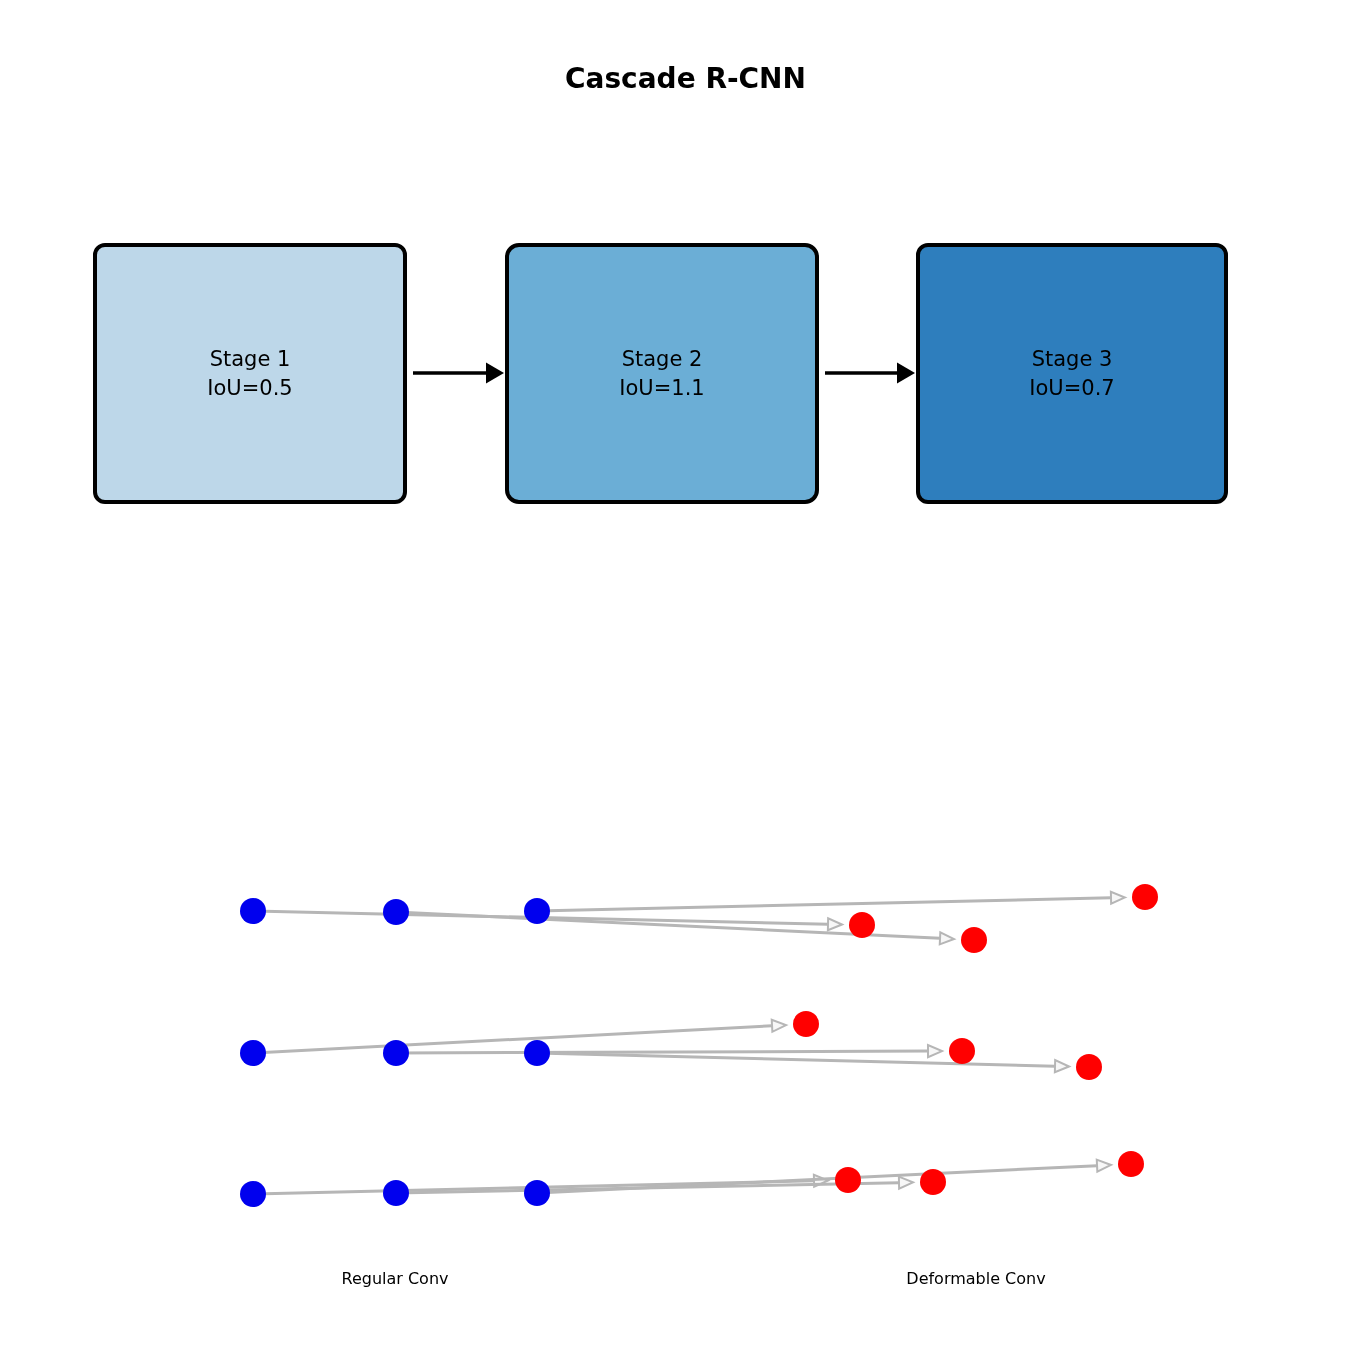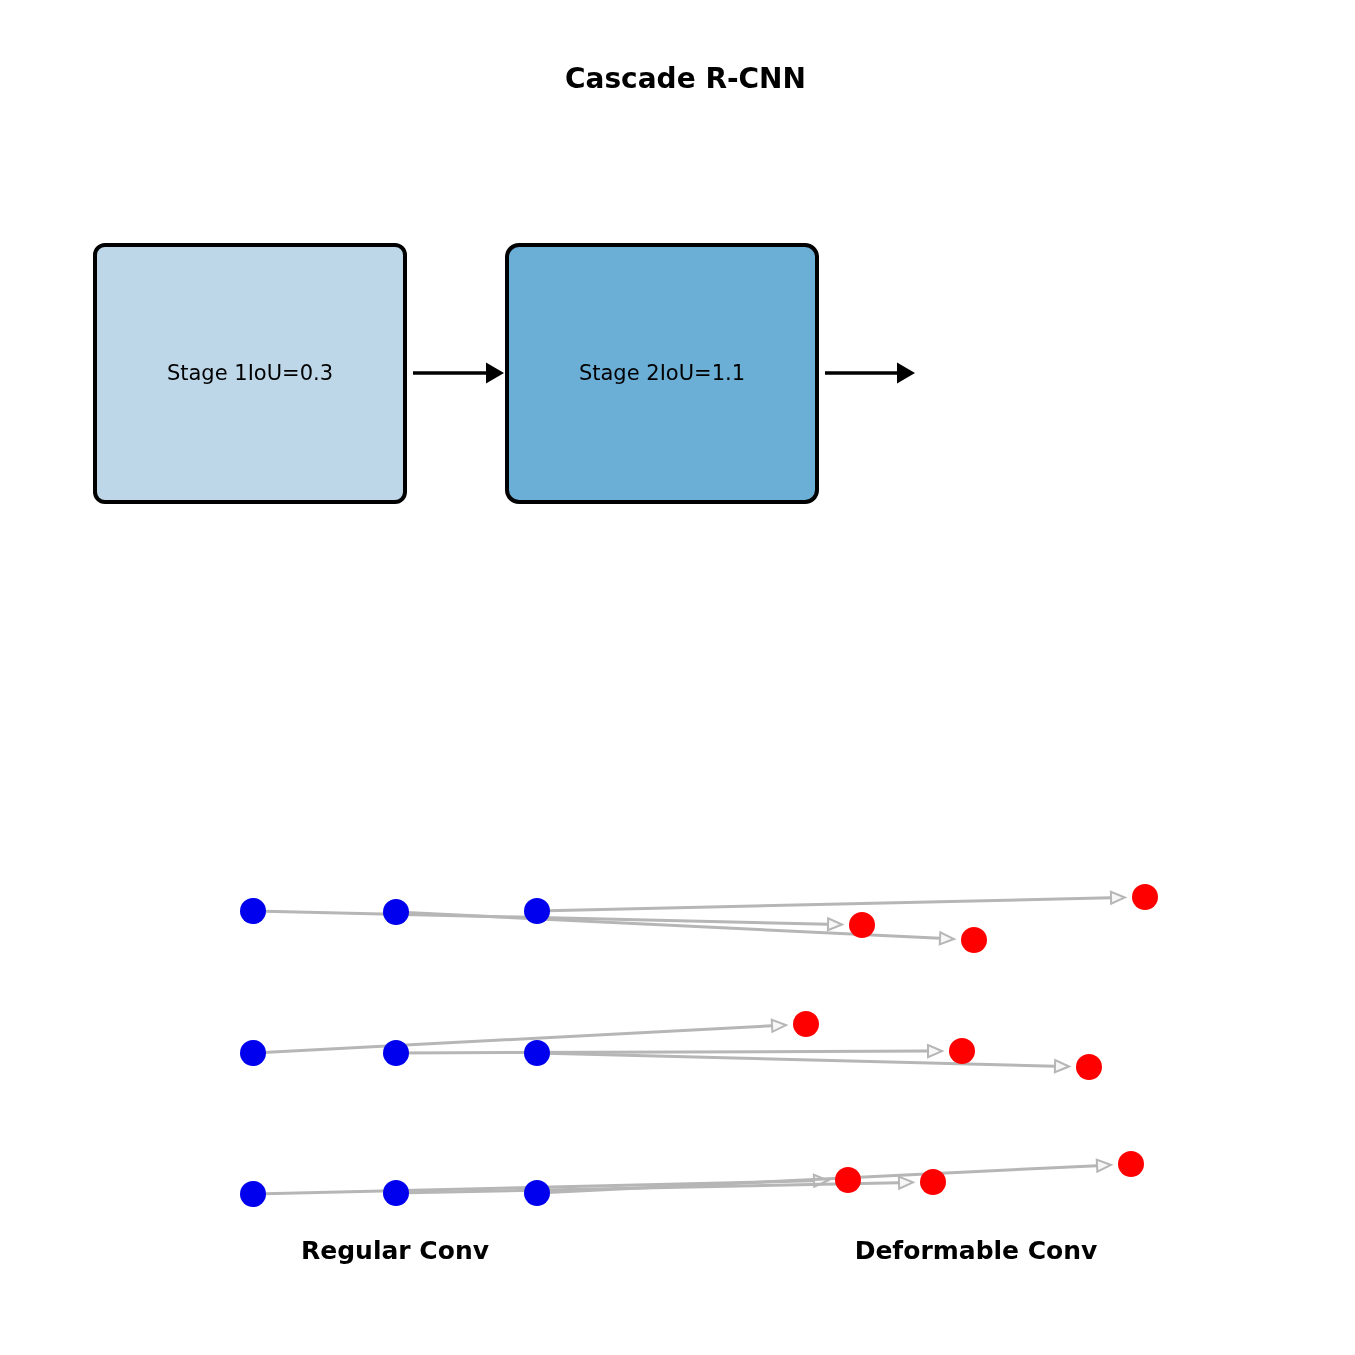--- a/index.html
+++ b/index.html
@@ -12,33 +12,33 @@
     overflow:hidden;
   }
   .title{
     position:absolute;top:64px;left:0;width:100%;
     text-align:center;font-size:28px;font-weight:bold;line-height:1.1;padding-left:8px;
   }
   .stage-box{
     position:absolute;top:243px;height:261px;
     border:4px solid #000;border-radius:12px;
     box-sizing:border-box;
-    display:flex;flex-direction:row;align-items:center;justify-content:center;
+    display:flex;flex-direction:column;align-items:center;justify-content:center;
   }
   .stage-box .line{font-size:21px;line-height:29px;text-align:center;}
   .box1{left:93px;width:314px;}
   .box2{left:505px;width:314px;}
   .box3{left:916px;width:312px;}
   .caption{
     position:absolute;top:587px;left:0;width:100%;
     text-align:center;font-style:italic;font-size:22px;line-height:1.2;
   }
   .conv-label{
-    position:absolute;top:1236px;transform:translateX(-50%);
-    font-size:25px;font-weight:bold;white-space:nowrap;
+    position:absolute;top:1269px;transform:translateX(-50%);
+    font-size:16px;font-weight:normal;white-space:nowrap;
   }
   .label-regular{left:395px;}
   .label-deformable{left:961px;margin-left:15px;}
   svg.overlay{position:absolute;top:0;left:0;width:1355px;height:1355px;}
 </style>
 </head>
 <body>
 
 <div class="canvas">
 
@@ -50,25 +50,29 @@
       <polygon points="504,373 486,362.5 486,383.5" fill="#000000"></polygon>
     </g>
     <g>
       <line x1="825" y1="373" x2="899" y2="373" stroke="#000000" stroke-width="3.5"></line>
       <polygon points="915,373 897,362.5 897,383.5" fill="#000000"></polygon>
     </g>
   </svg>
 
   <div class="stage-box box1" style="background: rgb(189, 215, 233);">
     <div class="line">Stage 1</div>
-    <div class="line">IoU=0.3</div>
+    <div class="line">IoU=0.5</div>
   </div>
   <div class="stage-box box2" style="background: rgb(107, 174, 214); border-radius: 14px;">
     <div class="line">Stage 2</div>
     <div class="line">IoU=1.1</div>
+  </div>
+  <div class="stage-box box3" style="background: rgb(46, 126, 189);">
+    <div class="line">Stage 3</div>
+    <div class="line">IoU=0.7</div>
   </div>
 
 
   <svg class="overlay" id="offsets-svg" viewBox="0 0 1355 1355">
       <line x1="253" y1="911" x2="828.008980454462" y2="924.2185972518267" stroke="#b6b6b6" stroke-width="3"></line>
       <polygon points="842.0052826202717,924.540351324604 827.8710858518431,930.2170124657453 828.1468750570808,918.2201820379082" fill="#f7f7f7" stroke="#b6b6b6" stroke-width="2"></polygon>
       <line x1="396" y1="912" x2="940.0398240802158" y2="938.3548703706679" stroke="#b6b6b6" stroke-width="3"></line>
       <polygon points="954.0234259295387,939.0322766886281 939.7495070868042,944.3478425918063 940.3301410736274,932.3618981495295" fill="#f7f7f7" stroke="#b6b6b6" stroke-width="2"></polygon>
       <line x1="537" y1="911" x2="1111.009010007973" y2="897.7826872695532" stroke="#b6b6b6" stroke-width="3"></line>
       <polygon points="1125.00530000469,897.4604042762078 1111.1471312908354,903.7810972681463 1110.8708887251107,891.7842772709602" fill="#f7f7f7" stroke="#b6b6b6" stroke-width="2"></polygon>

